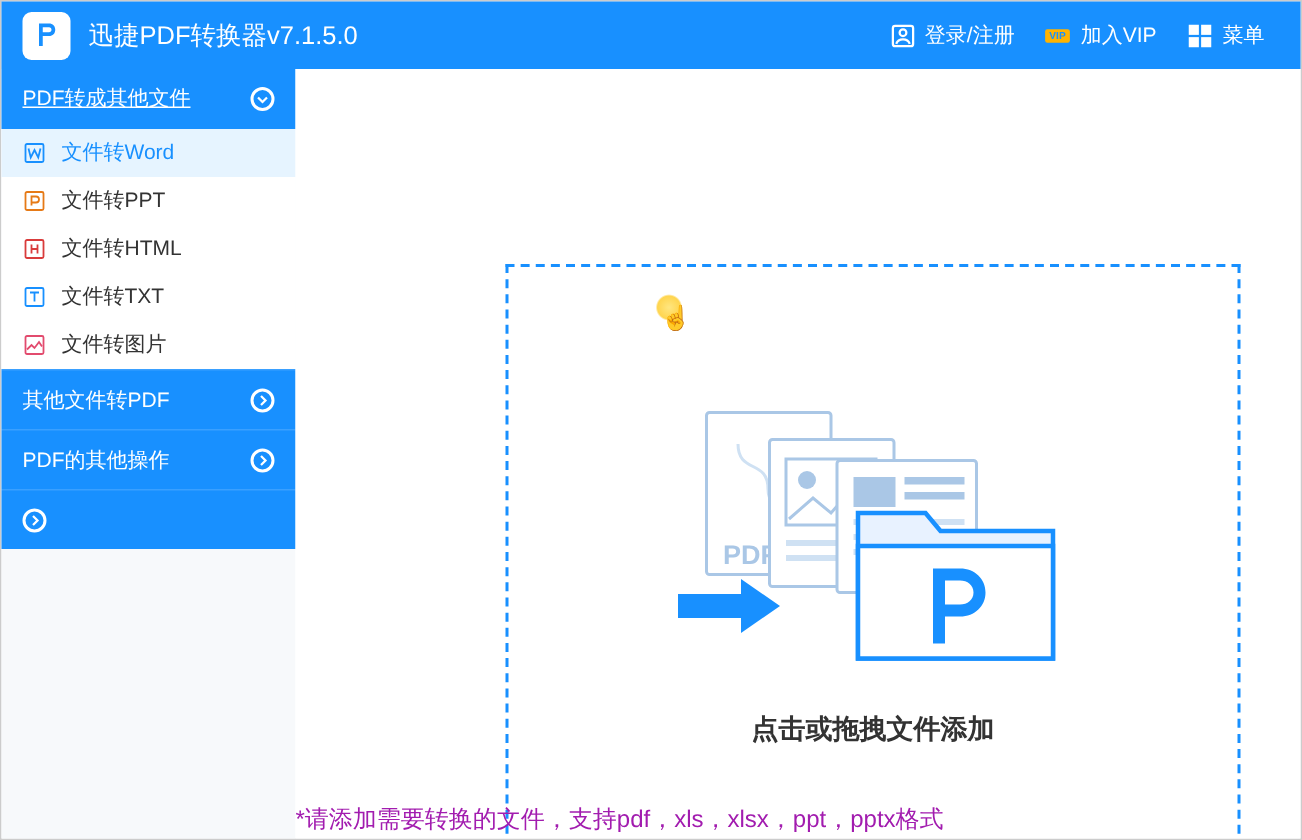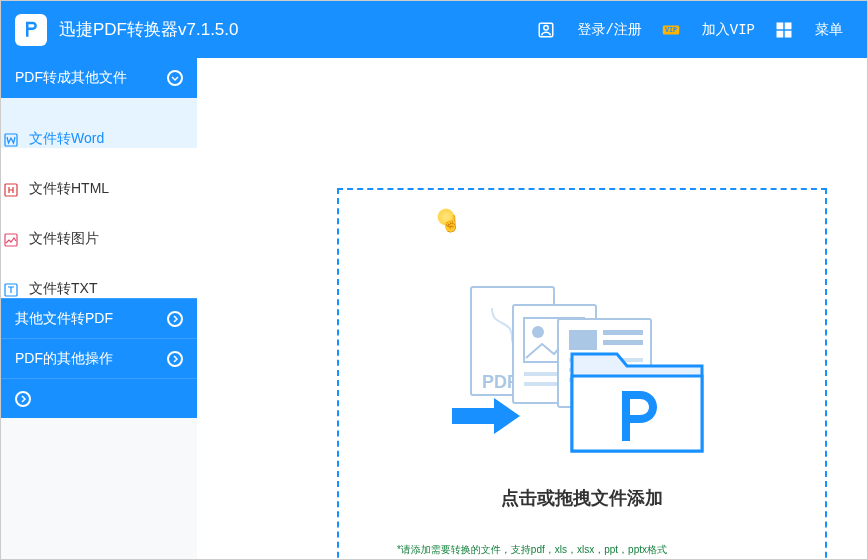--- a/index.html
+++ b/index.html
@@ -1,47 +1,47 @@
 <!DOCTYPE html>
 <html><head>
 <meta charset="utf-8">
 <style>
 * { margin: 0; padding: 0; box-sizing: border-box; }
 body { font-family: "Microsoft YaHei", Arial, sans-serif; font-size: 14px; background: #fff; width: 868px; height: 560px; overflow: hidden; }
 .app { display: flex; flex-direction: column; height: 560px; border: 1px solid #ccc; }
-.titlebar { height: 57px; background: #1890ff; display: flex; align-items: center; padding: 0 14px; color: #fff; }
+.titlebar { height: 45px; background: #1890ff; display: flex; align-items: center; padding: 0 14px; color: #fff; }
 .logo { width: 32px; height: 32px; background: #fff; border-radius: 6px; display:flex; align-items:center; justify-content:center; margin-right: 12px; }
 .logo svg { width: 20px; height: 20px; }
 .app-title { font-size: 17px; font-weight: 500; }
 .spacer { flex: 1; }
-.tb-btn { display: flex; align-items: flex-start; gap: 22px; padding: 6px 10px; cursor: pointer; font-size: 14px; font-family: Liberation Mono, monospace; }
+.tb-btn { display: flex; align-items: flex-start; gap: 6px; padding: 6px 10px; cursor: pointer; font-size: 14px; }
 .tb-icon { width: 18px; height: 18px; display:inline-flex; align-items:center; justify-content:center; }
 .body { flex: 1; display: flex; min-height: 0; }
 .sidebar { width: 196px; background: #f7f9fb; display: flex; flex-direction: column; }
 .group-header { height: 40px; background: #1890ff; color: #fff; display:flex; align-items:center; padding: 0 14px; font-size: 14px; cursor:pointer; border-top: 1px solid rgba(255,255,255,0.15); }
-.group-header:first-child { border-top: none; }
+.group-header:first-child { border-top: none; text-decoration: underline; }
 .gh-label { flex: 1; }
 .gh-chevron { width:16px; height:16px; border:2px solid #fff; border-radius:50%; display:flex; align-items:center; justify-content:center; }
 .gh-chevron svg { width:10px; height:10px; }
 .group-items { background:#fff; }
-.item { height: 50px; display:flex; align-items:flex-end; padding: 0 2px; gap:10px; cursor:pointer; color:#333; }
+.item { height: 32px; display:flex; align-items:center; padding: 0 14px; gap:10px; cursor:pointer; color:#333; }
 .item.active { background:#e6f4ff; color:#1890ff; }
 .item-icon { width:16px; height:16px; display:inline-flex; align-items:center; justify-content:center; }
 .item-icon svg { width:14px; height:14px; }
 .main { flex:1; position:relative; background:#fff; }
 .dropzone { position:absolute; left:140px; top:130px; width:490px; height:390px; border:2px dashed #1890ff; display:flex; flex-direction:column; align-items:center; justify-content:center; gap:20px; }
 .dz-graphic { width:260px; height:210px; position:relative; }
 .folder { position:absolute; right:0; bottom:0; }
 .sheet { position:absolute; border:2px solid #aac7e6; background:#fff; border-radius:3px; }
 .s1 { width:85px; height:110px; left:18px; top:30px; }
 .s2 { width:85px; height:100px; left:60px; top:48px; }
 .s3 { width:95px; height:90px; left:105px; top:62px; }
 .arrow { position:absolute; left:0; bottom:30px; }
 .dz-text { font-size:18px; color:#333;font-weight:bold; }
-.hint { position:absolute; left:0; right:0; bottom:2px; text-align:center; font-size:10px; color:#15803d; }
+.hint { position:absolute; left:0; right:0; bottom:2px; text-align:left; font-size:16px; color:#a21caf; }
 .cursor { position:absolute; left:240px; top:150px; width:24px; height:24px; z-index:50; }
 .cursor .ring{ position:absolute; width:18px; height:18px; border-radius:50%; background:radial-gradient(circle,#ffe680 0%,#ffd54f 60%,rgba(255,213,79,0) 70%); }
 .cursor .hand{ position:absolute; left:4px; top:6px; font-size:16px; }
 </style>
 </head>
 <body>
 
 <div class="app">
   <div class="titlebar">
     <div class="logo">
@@ -99,44 +99,53 @@
           <span class="item-icon">
               <svg viewBox="0 0 14 14" fill="none" stroke="#1890ff" stroke-width="1.2">
                 <rect x="1" y="1" width="12" height="12" rx="1"></rect>
                 <path d="M3 4l1.5 6L7 5l2.5 5L11 4"></path>
               </svg>
             </span>
           <span>文件转Word</span>
         </div>
         <div class="item">
           <span class="item-icon">
+              <svg viewBox="0 0 14 14" fill="none" stroke="#e67a17" stroke-width="1.2">
+                <rect x="1" y="1" width="12" height="12" rx="1"></rect>
+                <path d="M5 10V4h3a2 2 0 010 4H5"></path>
+              </svg>
+            </span>
+          <span>文件转PPT</span>
+        </div>
+        <div class="item">
+          <span class="item-icon">
               <svg viewBox="0 0 14 14" fill="none" stroke="#d93c3c" stroke-width="1.2">
                 <rect x="1" y="1" width="12" height="12" rx="1"></rect>
                 <path d="M5 4v6M9 4v6M5 7h4"></path>
               </svg>
             </span>
           <span>文件转HTML</span>
         </div>
         <div class="item">
           <span class="item-icon">
+              <svg viewBox="0 0 14 14" fill="none" stroke="#1890ff" stroke-width="1.2">
+                <rect x="1" y="1" width="12" height="12" rx="1"></rect>
+                <path d="M4 4h6M7 4v6"></path>
+              </svg>
+            </span>
+          <span>文件转TXT</span>
+        </div>
+        <div class="item">
+          <span class="item-icon">
               <svg viewBox="0 0 14 14" fill="none" stroke="#e24b6e" stroke-width="1.2">
                 <rect x="1" y="1" width="12" height="12" rx="1"></rect>
                 <path d="M2 10l3-3 2 2 3-4 2 3"></path>
               </svg>
             </span>
           <span>文件转图片</span>
-        </div>
-        <div class="item">
-          <span class="item-icon">
-              <svg viewBox="0 0 14 14" fill="none" stroke="#1890ff" stroke-width="1.2">
-                <rect x="1" y="1" width="12" height="12" rx="1"></rect>
-                <path d="M4 4h6M7 4v6"></path>
-              </svg>
-            </span>
-          <span>文件转TXT</span>
         </div>
       </div>
 
       <div class="group-header">
         <span class="gh-label">其他文件转PDF</span>
         <span class="gh-chevron">
             <svg viewBox="0 0 10 10" fill="none" stroke="#fff" stroke-width="1.5">
               <path d="M4 2l3 3-3 3"></path>
             </svg>
           </span>

